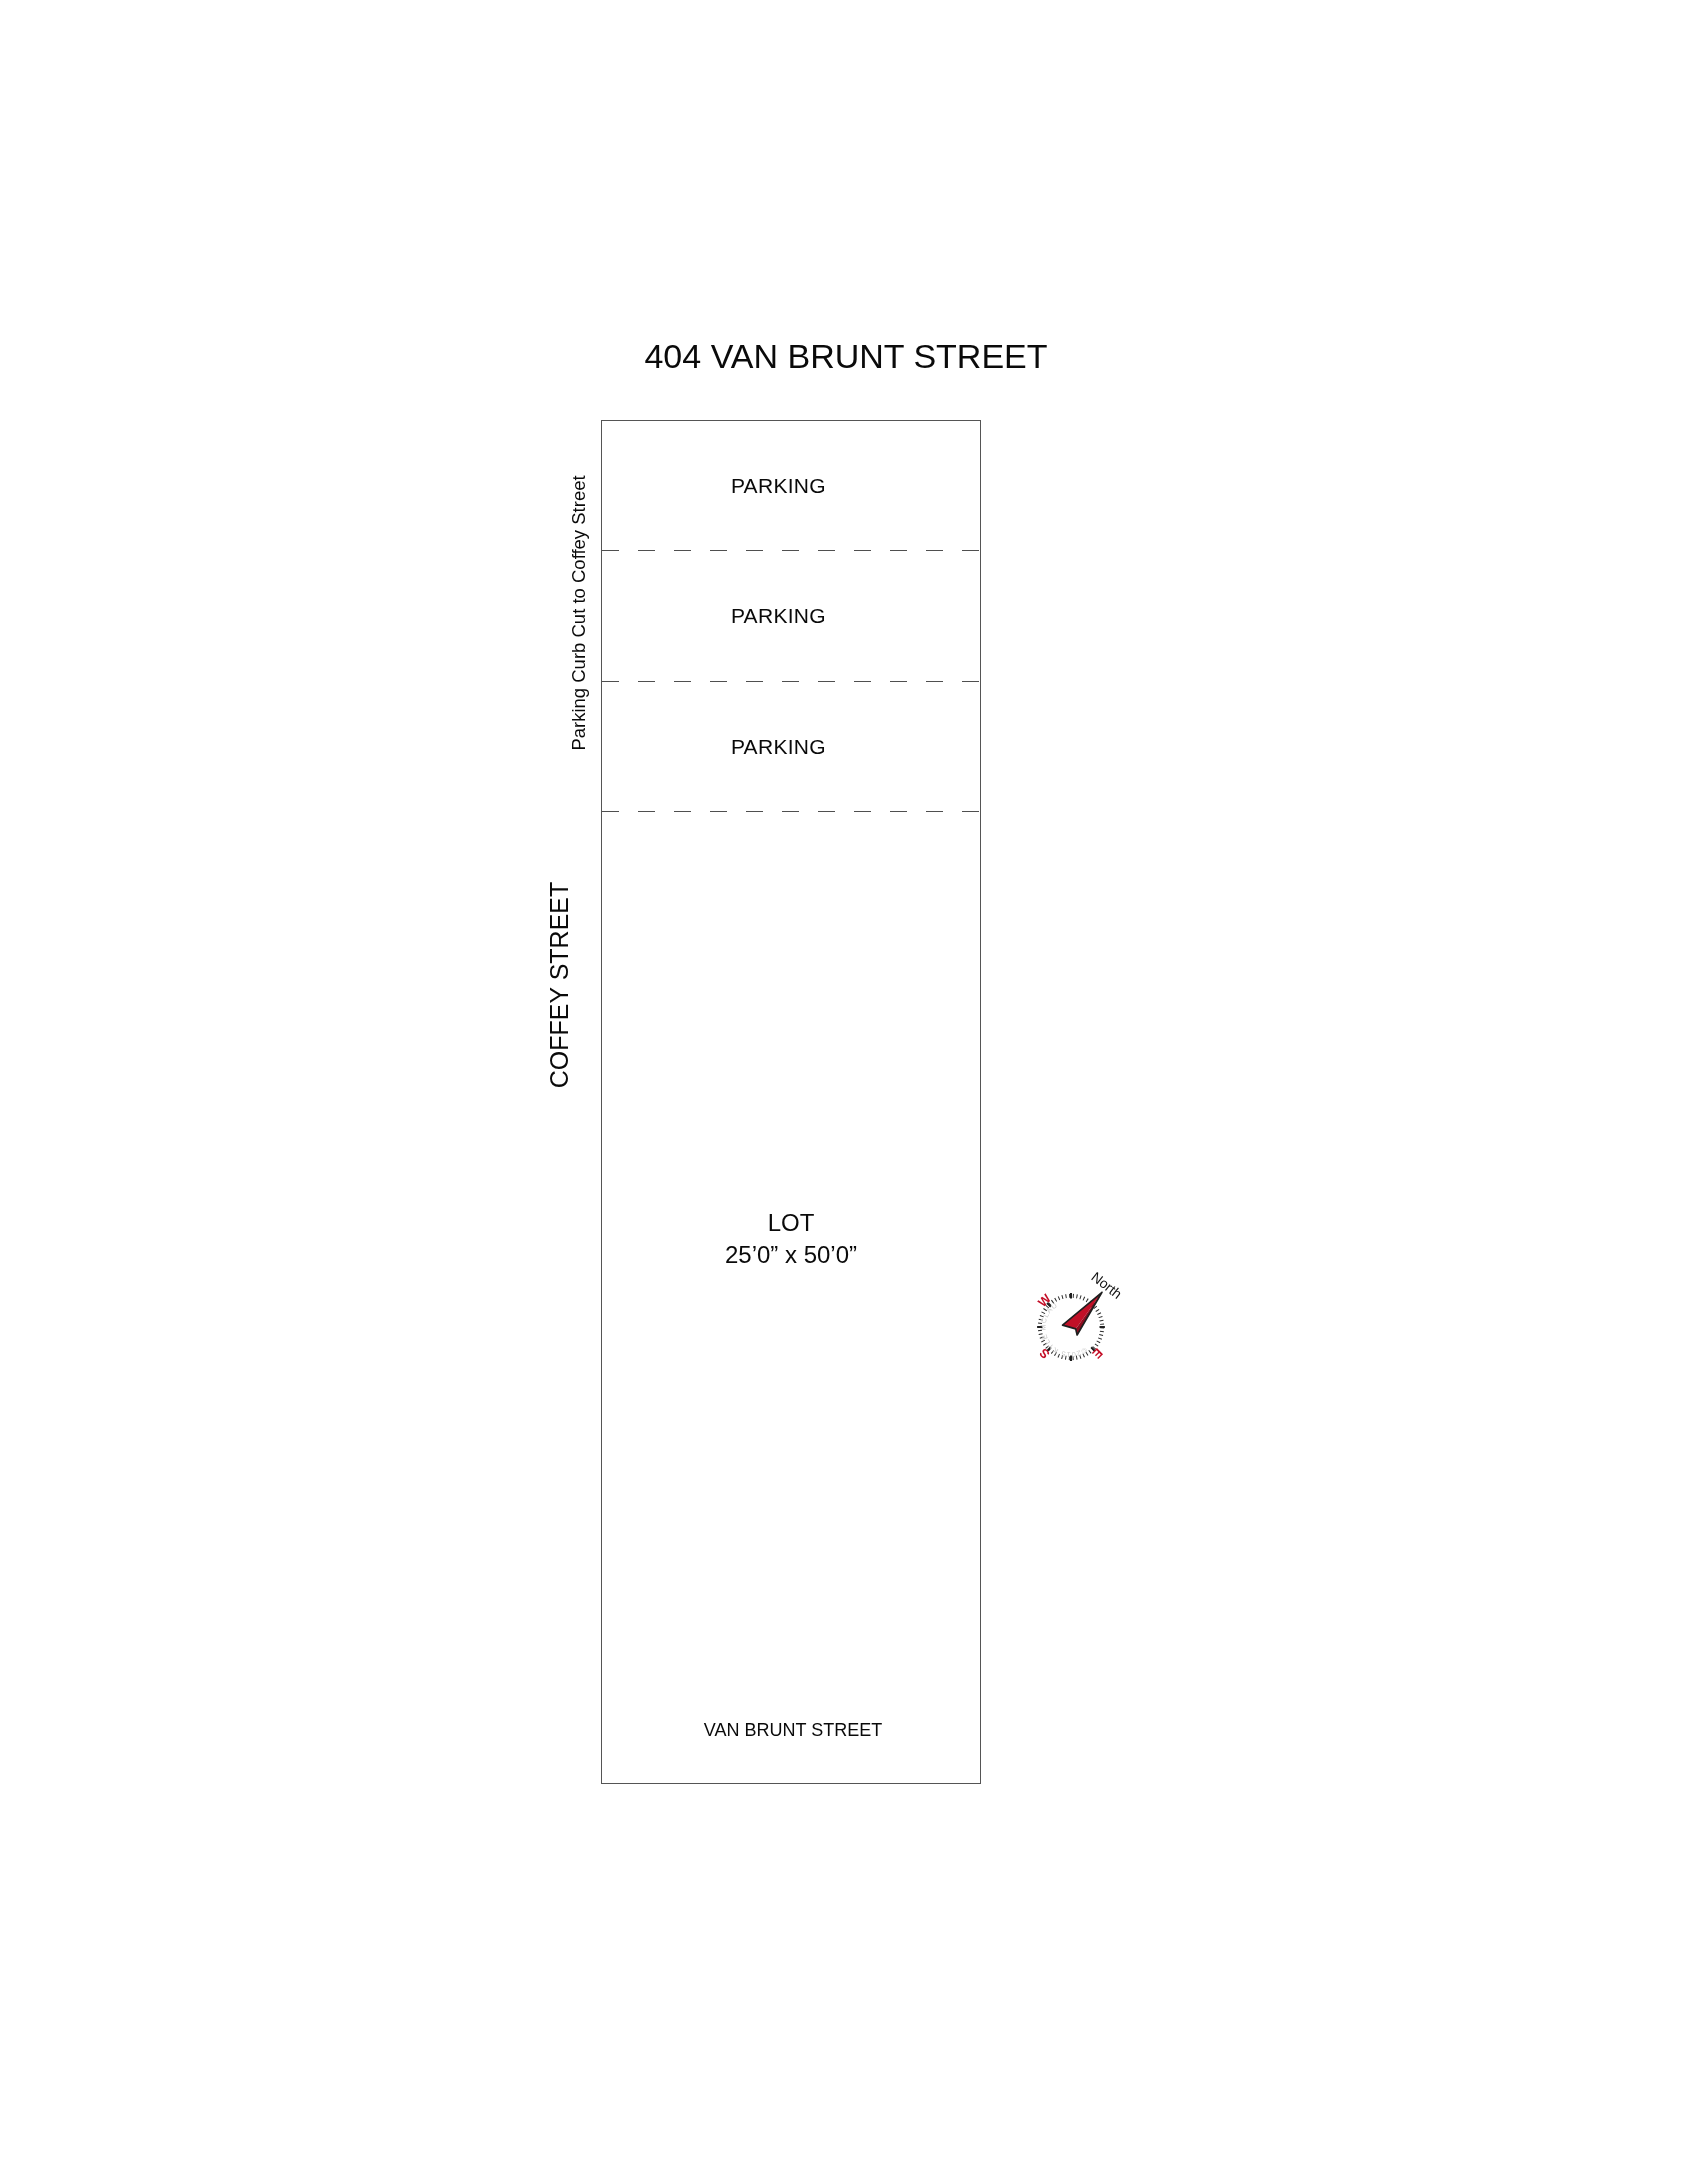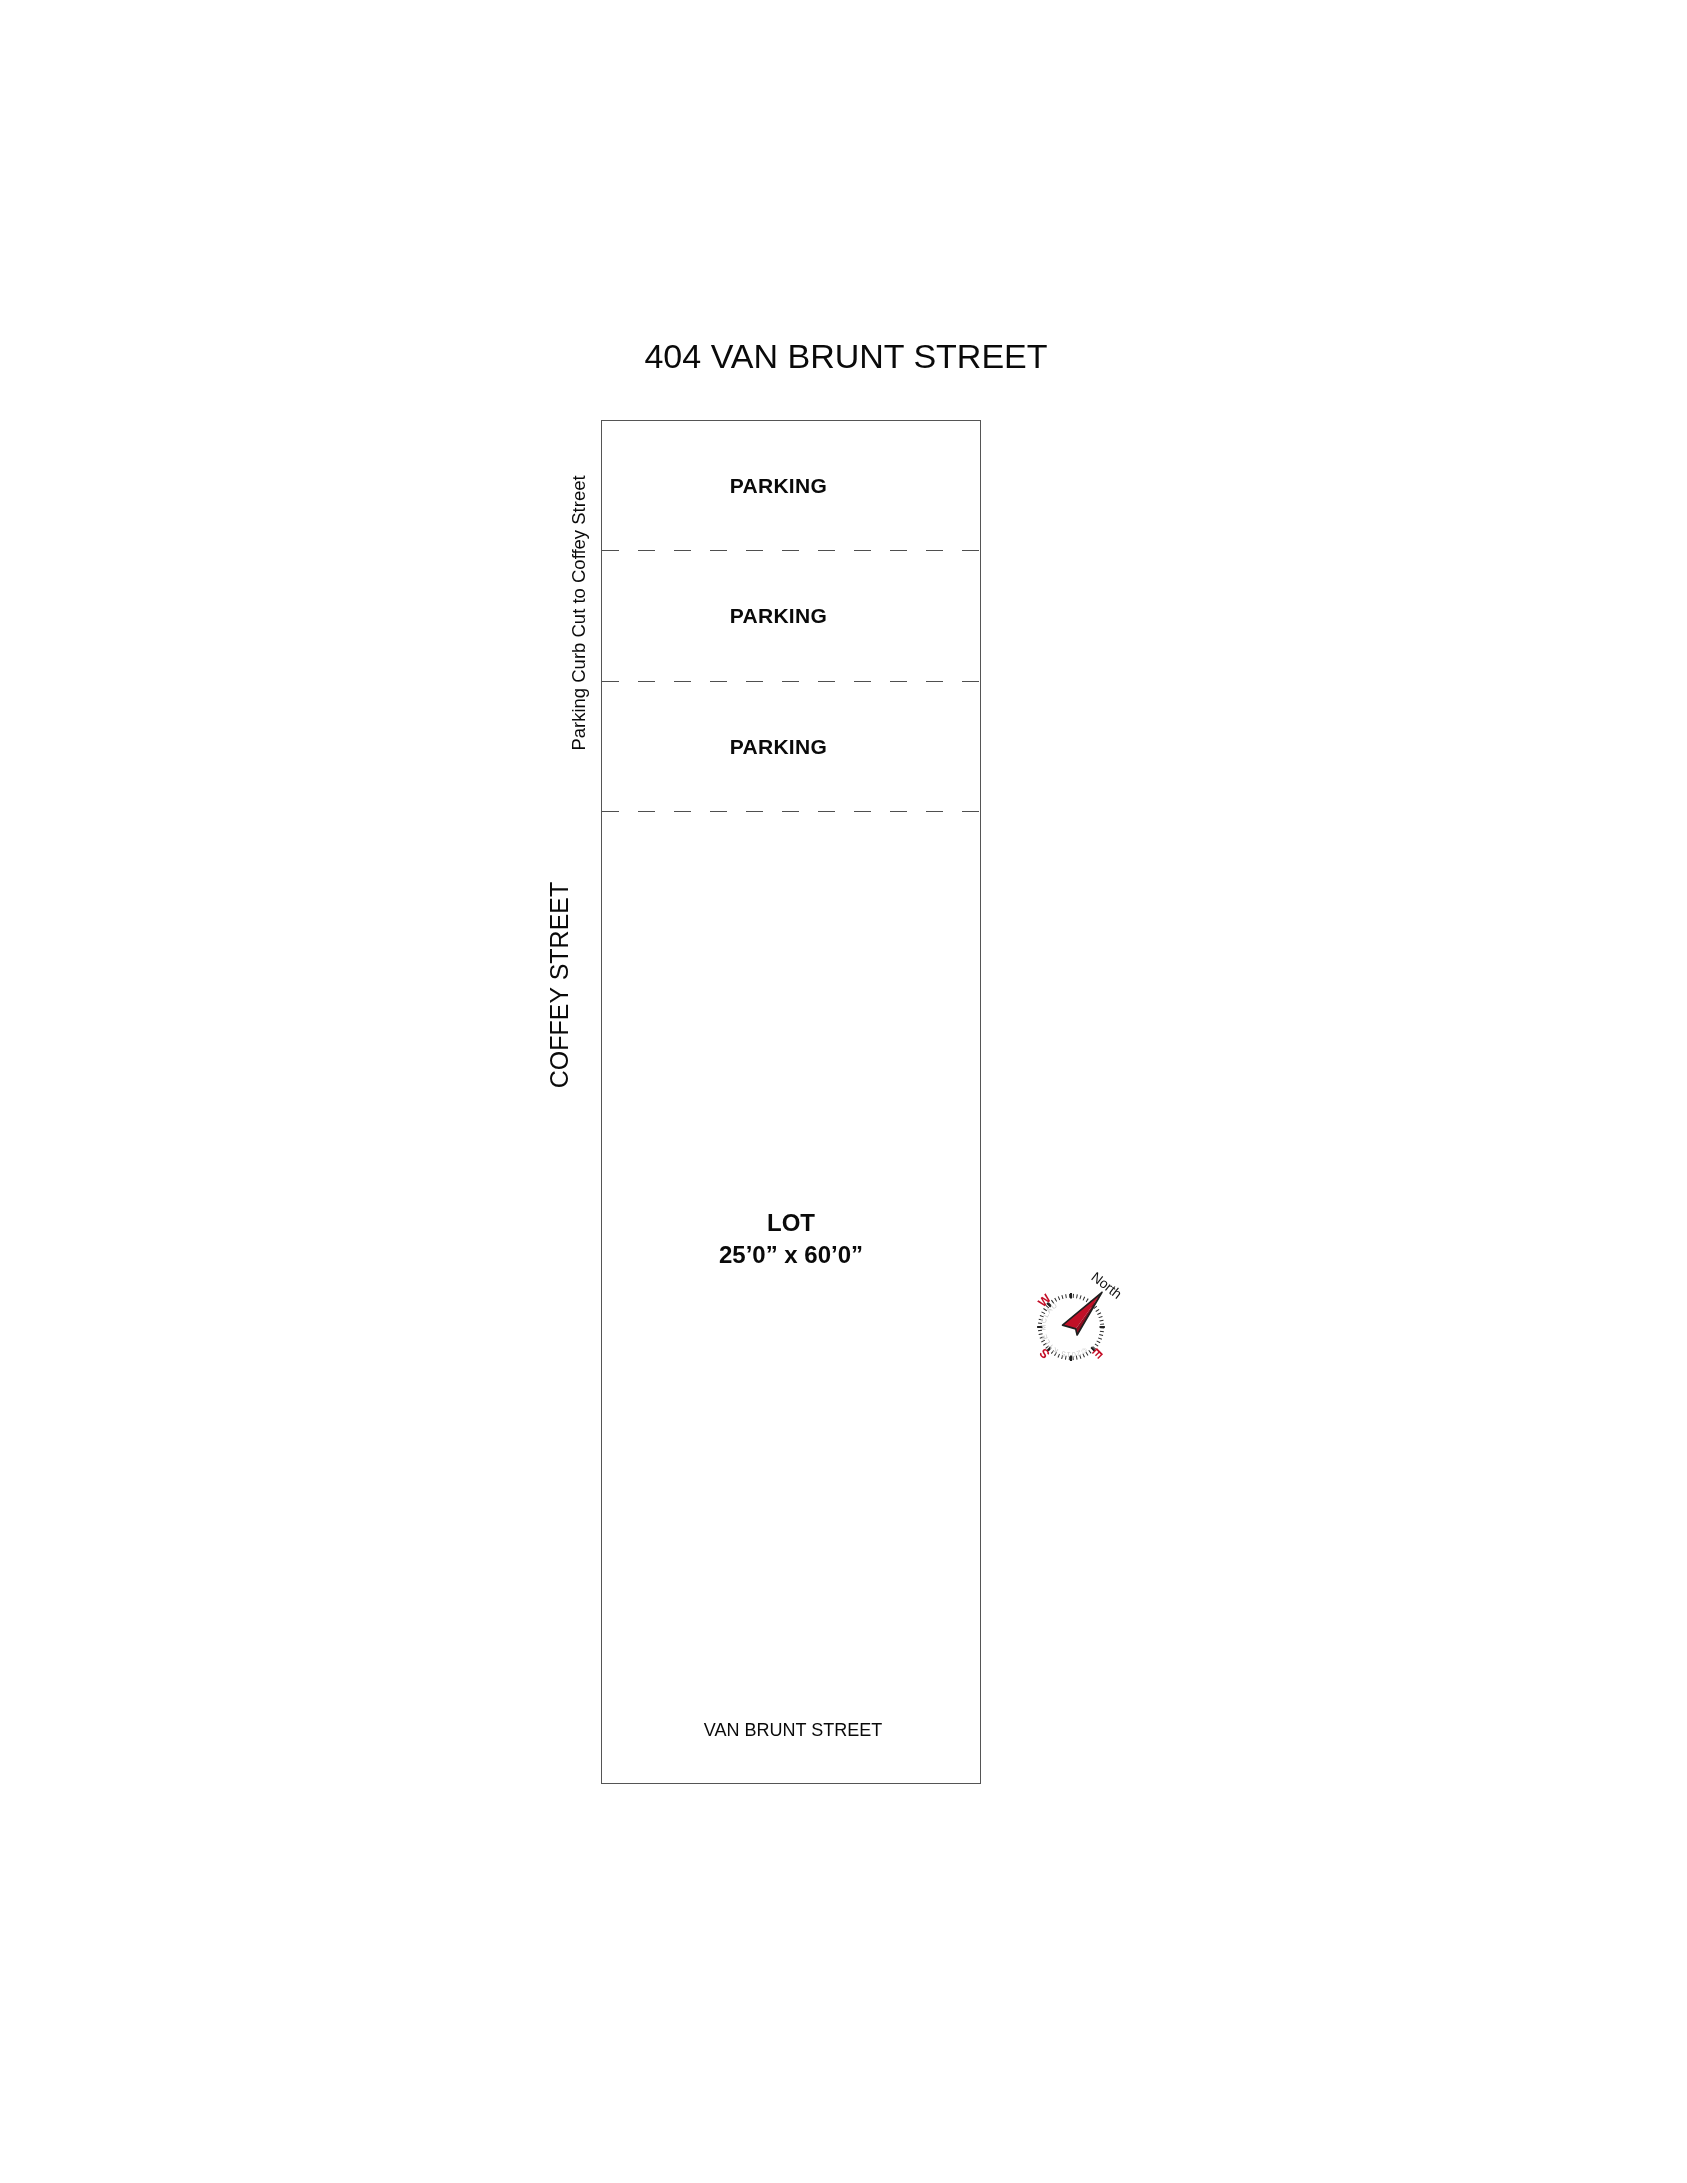--- a/index.html
+++ b/index.html
@@ -17,21 +17,20 @@
     left:846px;top:356px;
     font-size:34px;
     white-space:nowrap;
     transform:translate(-50%,-50%);
   }
   #lot-boundary{
     left:601px;top:420px;
     width:380px;height:1364px;
     border:1.3px solid #555555;
     box-sizing:border-box;
-    font-weight:bold;
   }
   .divider{
     position:absolute;
     left:0;width:100%;height:1.3px;
     background:repeating-linear-gradient(90deg,#4f4f4f 0 17px,transparent 17px 36px);
   }
   #divider-1{top:129px;}
   #divider-2{top:260px;}
   #divider-3{top:390px;}
   .parking-section{
@@ -108,21 +107,21 @@
     <div id="divider-2" class="divider"></div>
 
     <div id="parking-section-3" class="parking-section">
       <span class="parking-label">PARKING</span>
     </div>
 
     <div id="divider-3" class="divider"></div>
 
     <div id="lot-text">
       <div>LOT</div>
-      <div>25’0” x 60’0”</div>
+      <div>25’0” x 50’0”</div>
     </div>
   </div>
 
   <div id="curb-cut-note" class="abs">Parking Curb Cut to Coffey Street</div>
 
   <div id="coffey-street-label" class="abs">COFFEY STREET</div>
 
   <div id="van-brunt-street-label" class="abs">VAN BRUNT STREET</div>
 
   <svg id="compass" class="abs" viewBox="0 0 220 220">

